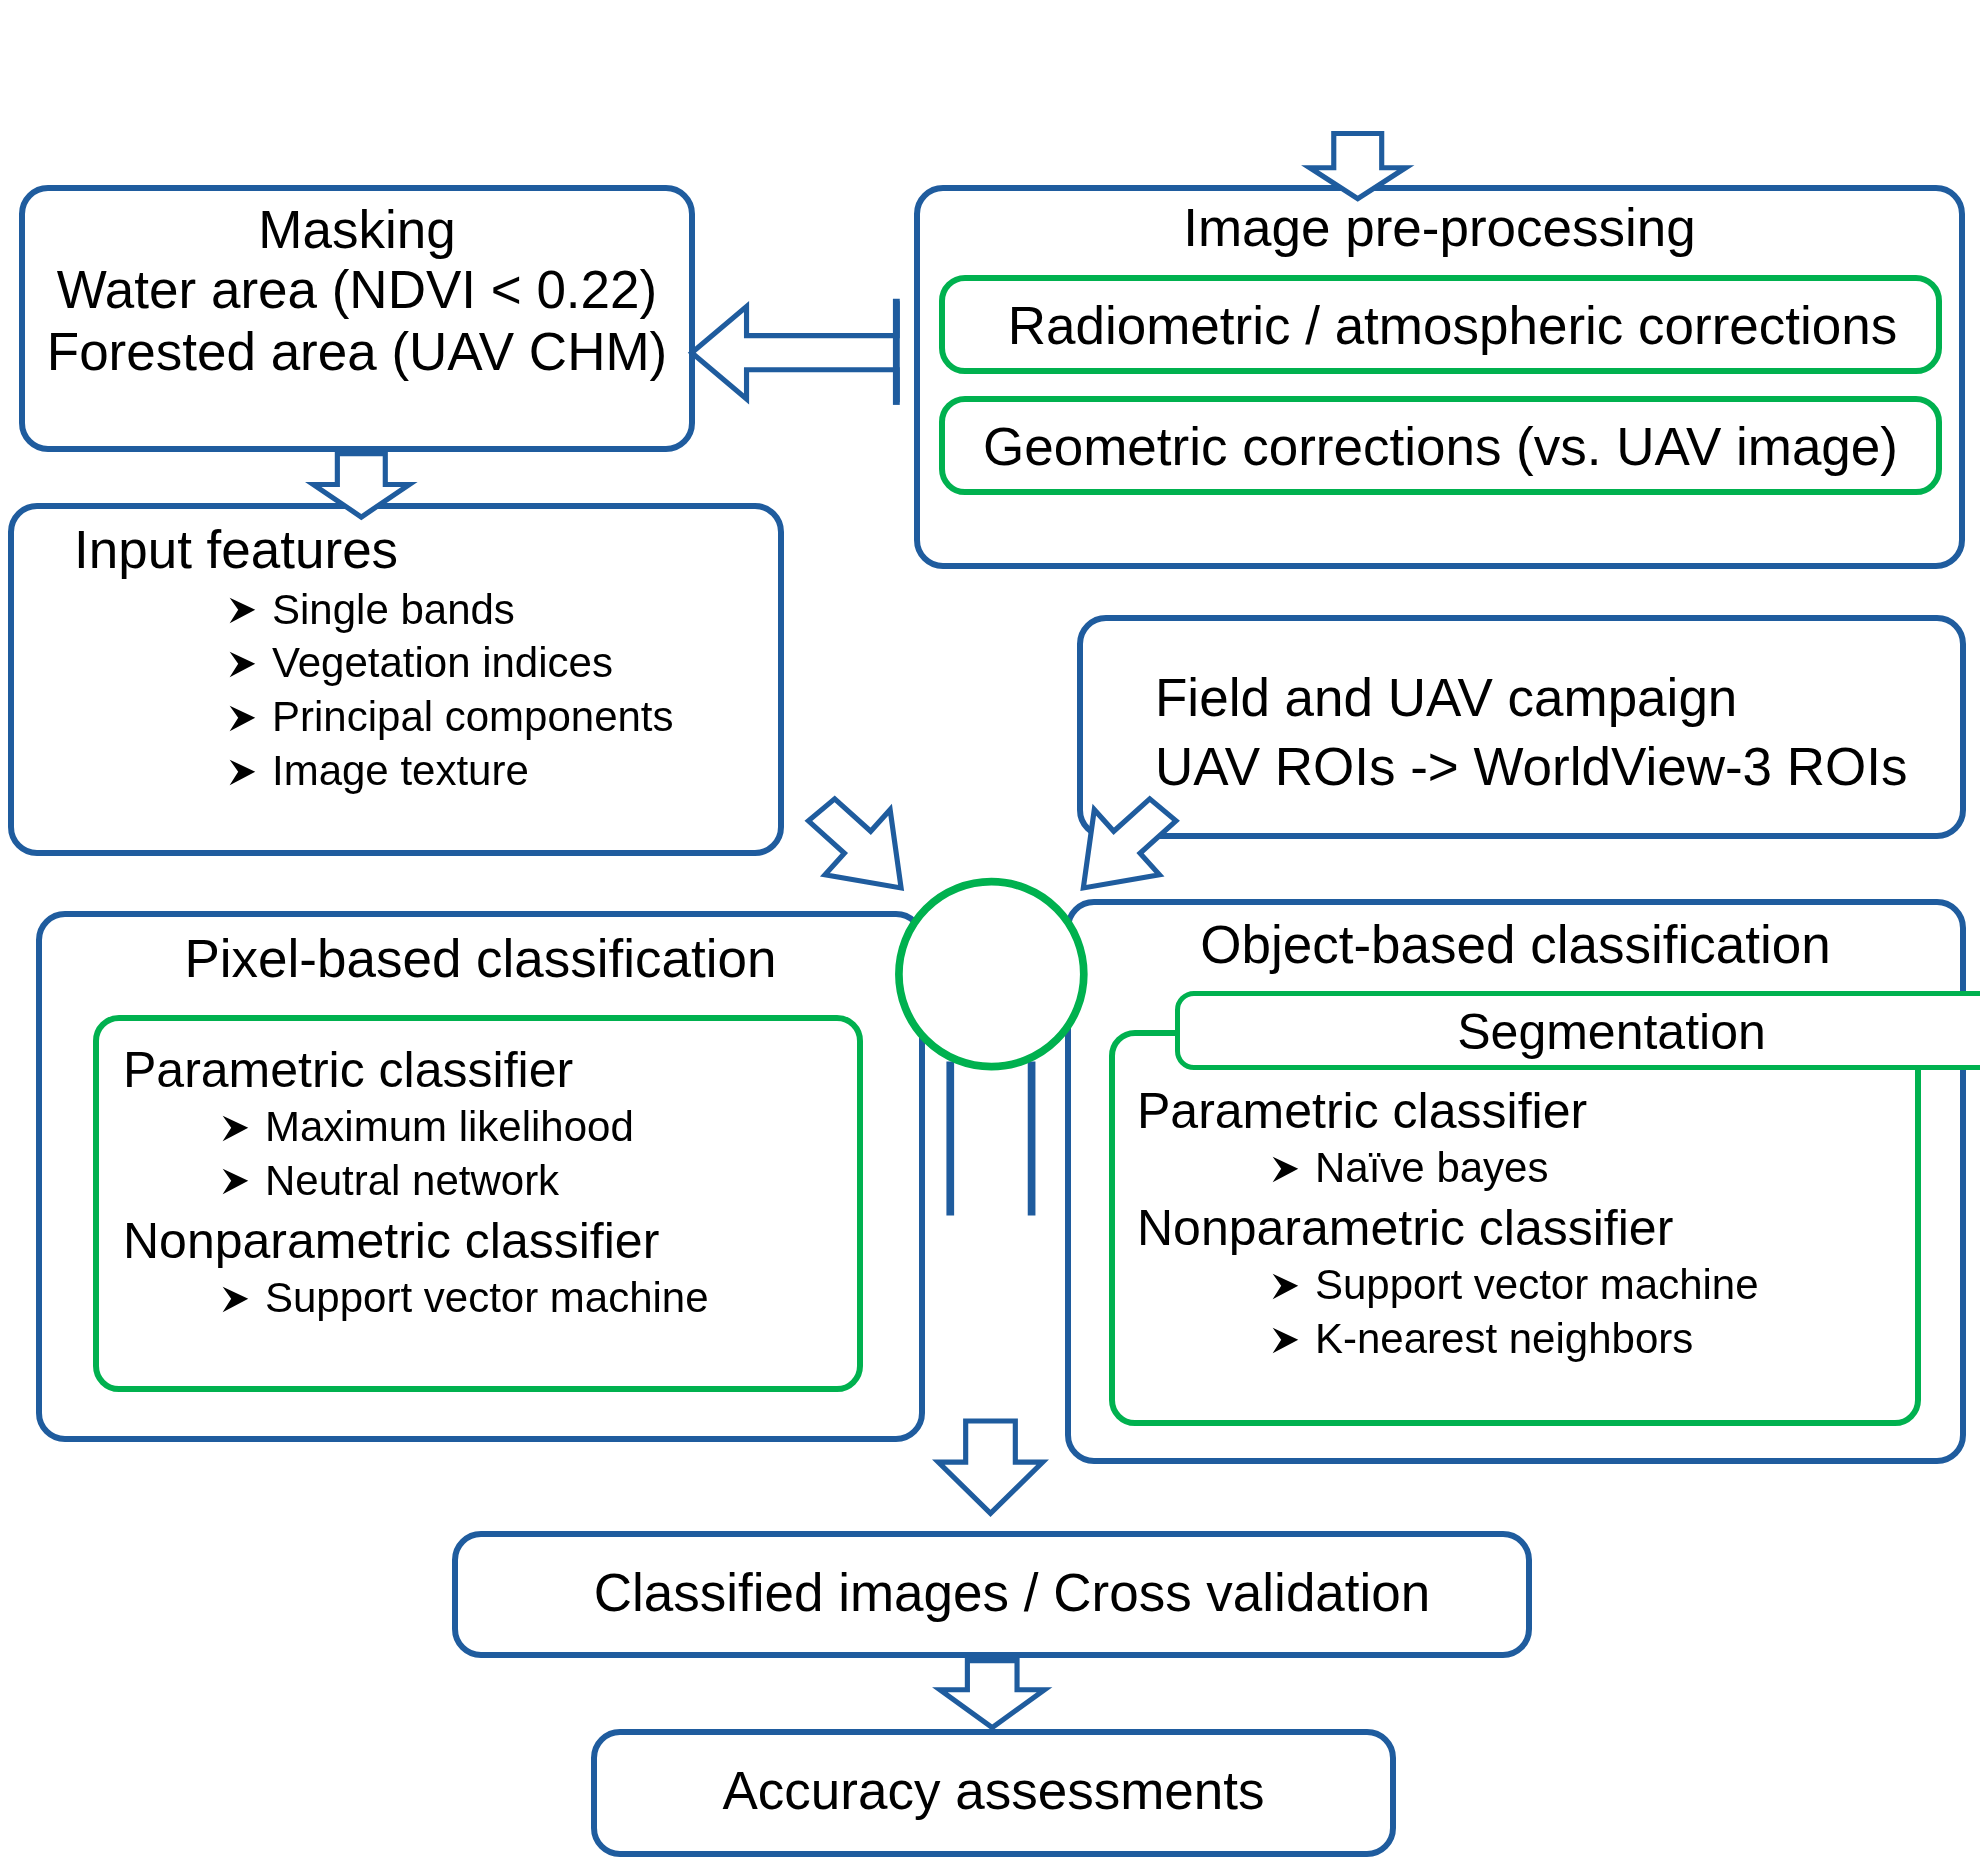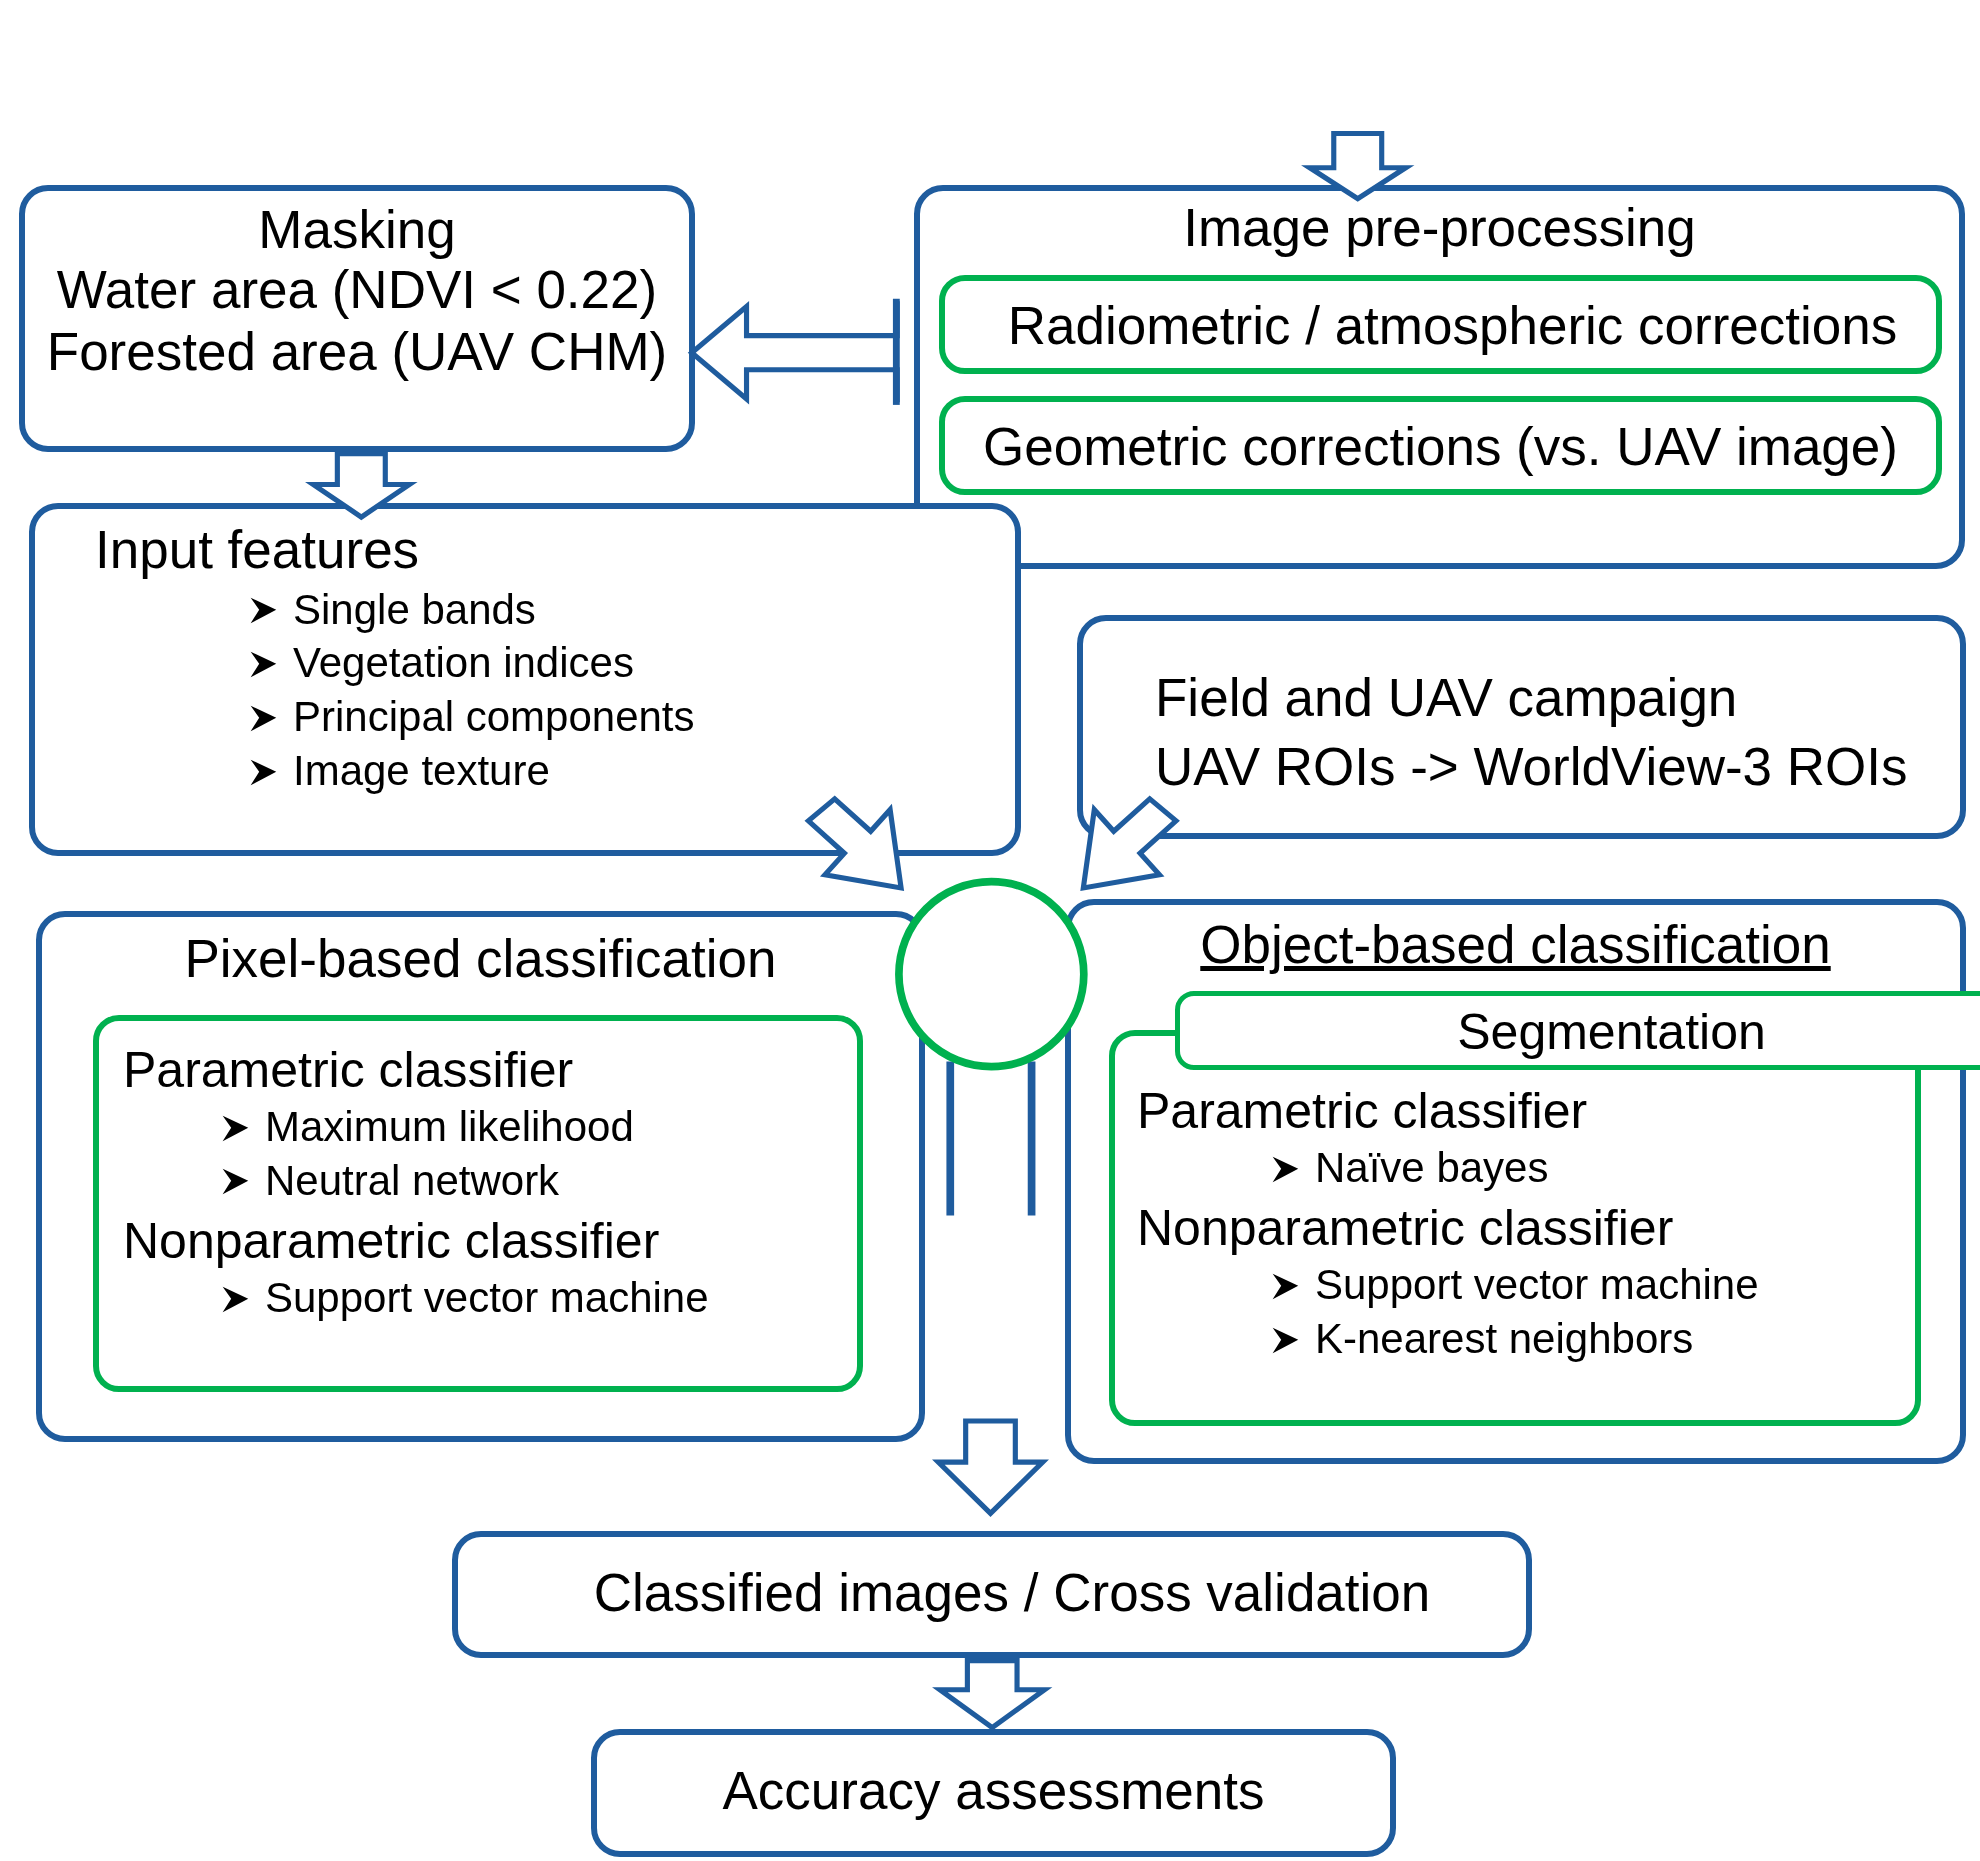--- a/index.html
+++ b/index.html
@@ -133,21 +133,21 @@
 
     <div class="node green" style="position:absolute; left:19px; top:84px; width:1003px; height:99px;padding-left:24px;">
       <div class="ctr-text" style="margin-top:13.7px;">Radiometric / atmospheric corrections</div>
     </div>
 
     <div class="node green" style="position:absolute; left:19px; top:205px; width:1003px; height:99px;">
       <div class="ctr-text" style="margin-top:13.7px;">Geometric corrections (vs. UAV image)</div>
     </div>
   </div>
 
-  <div class="node" style="left:29px; top:503px; width:992px; height:353px;">
+  <div class="node" style="left:8px; top:503px; width:776px; height:353px;">
     <div style="font-size:53px; line-height:1.1; margin:12px 0 3.4px 60px;">Input features</div>
     <ul class="bullets" style="margin-left:212px;">
       <li>
         <span class="bullet-icon">
           <svg width="38" height="29" viewBox="0 0 44 34">
               <path d="M4 2 L34 16 L4 32 L14 16 Z" fill="#000"></path>
             </svg>
         </span>
         <span>Single bands</span>
       </li>
@@ -213,21 +213,21 @@
             <svg width="38" height="29" viewBox="0 0 44 34">
                 <path d="M4 2 L34 16 L4 32 L14 16 Z" fill="#000"></path>
               </svg>
           </span>
           <span>Support vector machine</span>
         </li>
       </ul>
     </div>
   </div>
 
-  <div class="node" style="left:1065px; top:899px; width:901px; height:565px;text-decoration:underline;">
+  <div class="node" style="left:1065px; top:899px; width:901px; height:565px;">
     <div class="title" style="margin-top:10.3px;">Object-based classification</div>
 
     <div class="node green" style="position:absolute; left:38px; top:125px; width:812px; height:396px;">
       <div class="left-text" style="margin:45px 0 0 22px;">Parametric classifier</div>
       <ul class="bullets" style="margin-left:154px;">
         <li>
           <span class="bullet-icon">
             <svg width="38" height="29" viewBox="0 0 44 34">
                 <path d="M4 2 L34 16 L4 32 L14 16 Z" fill="#000"></path>
               </svg>

